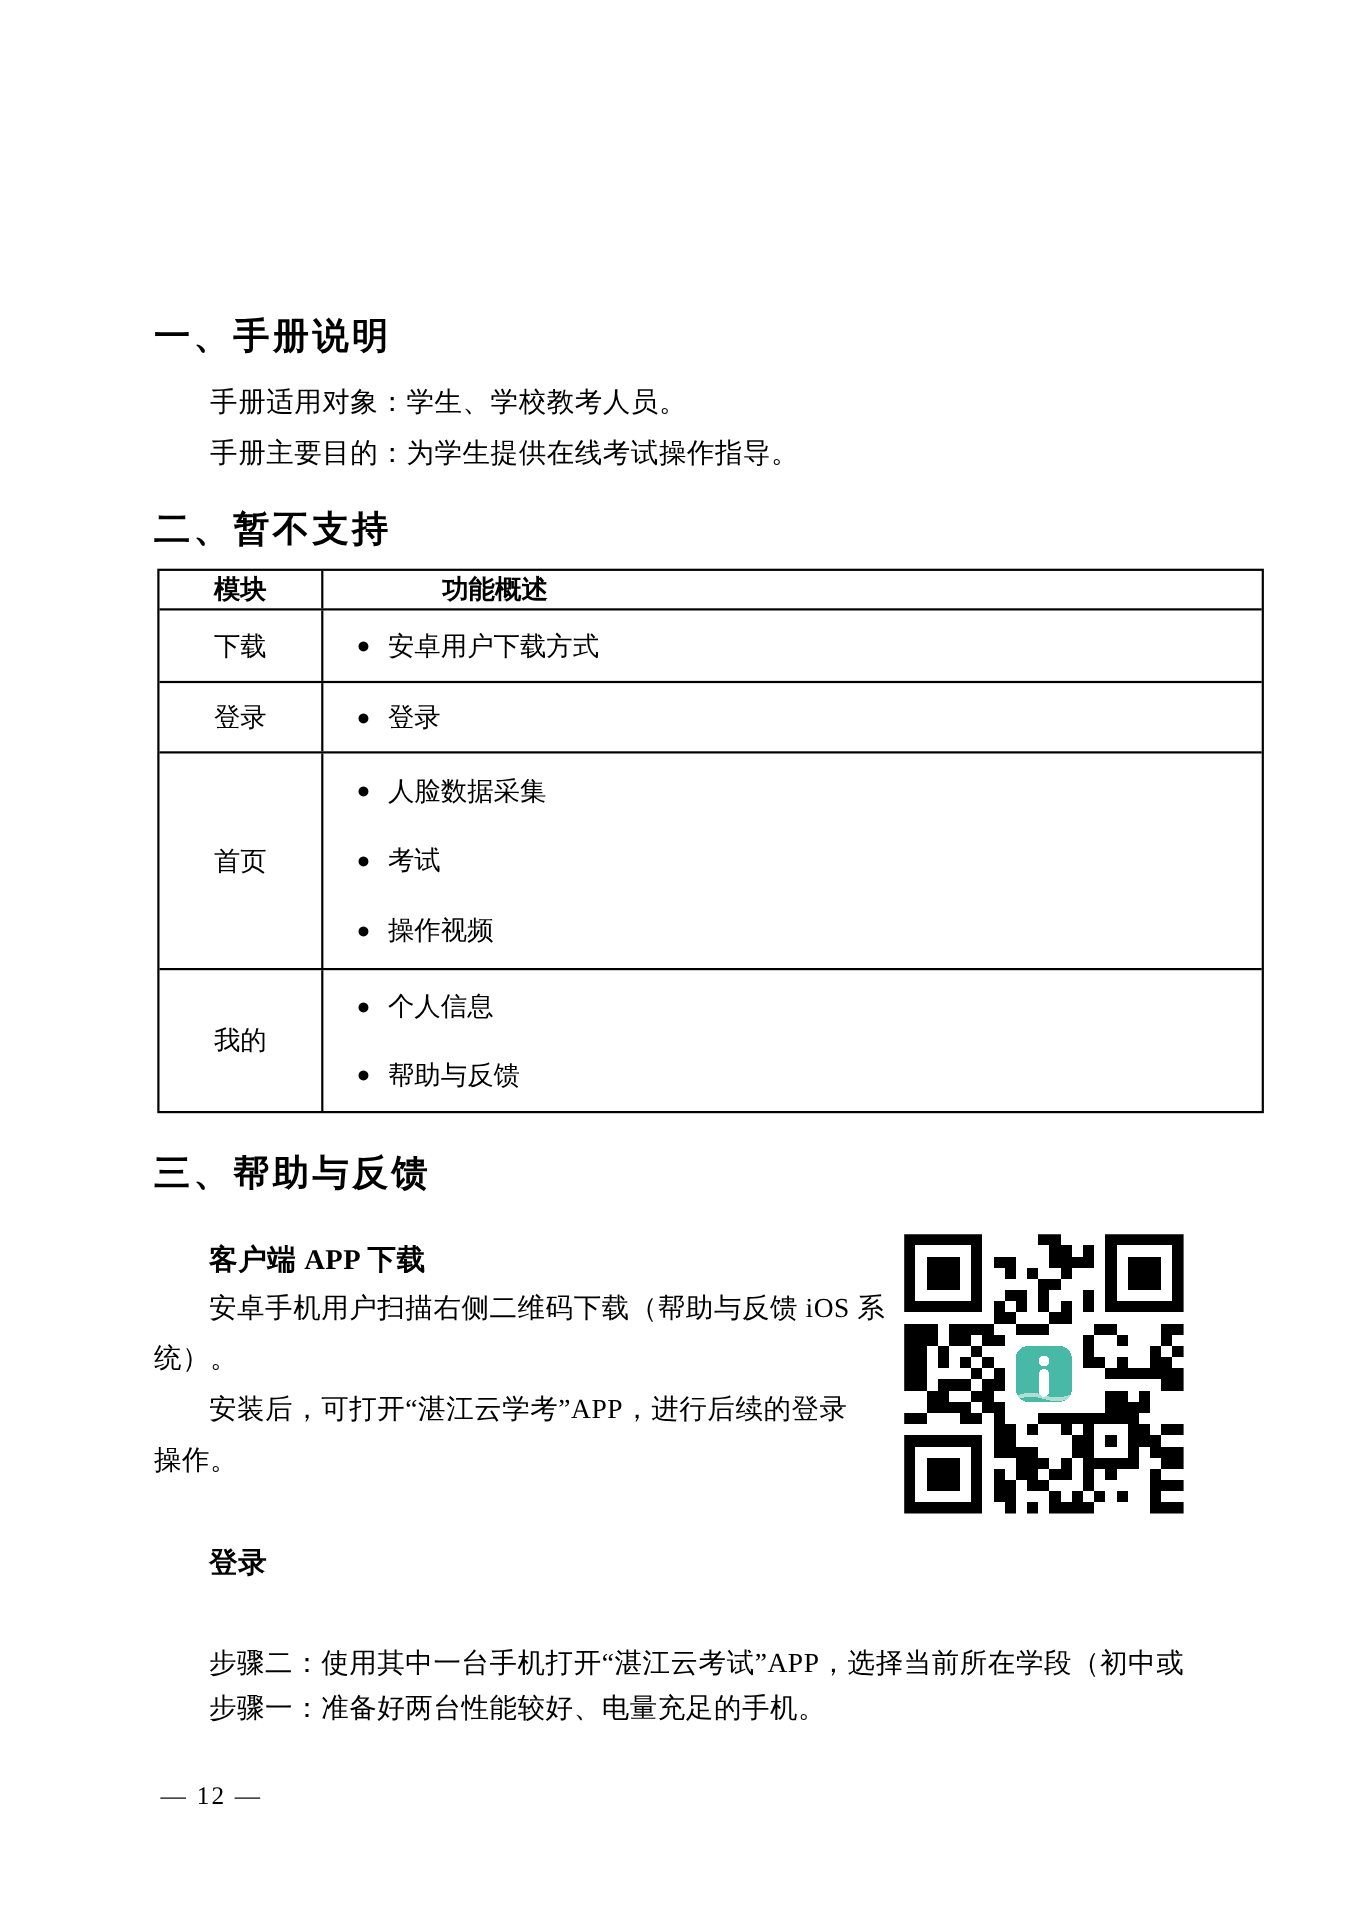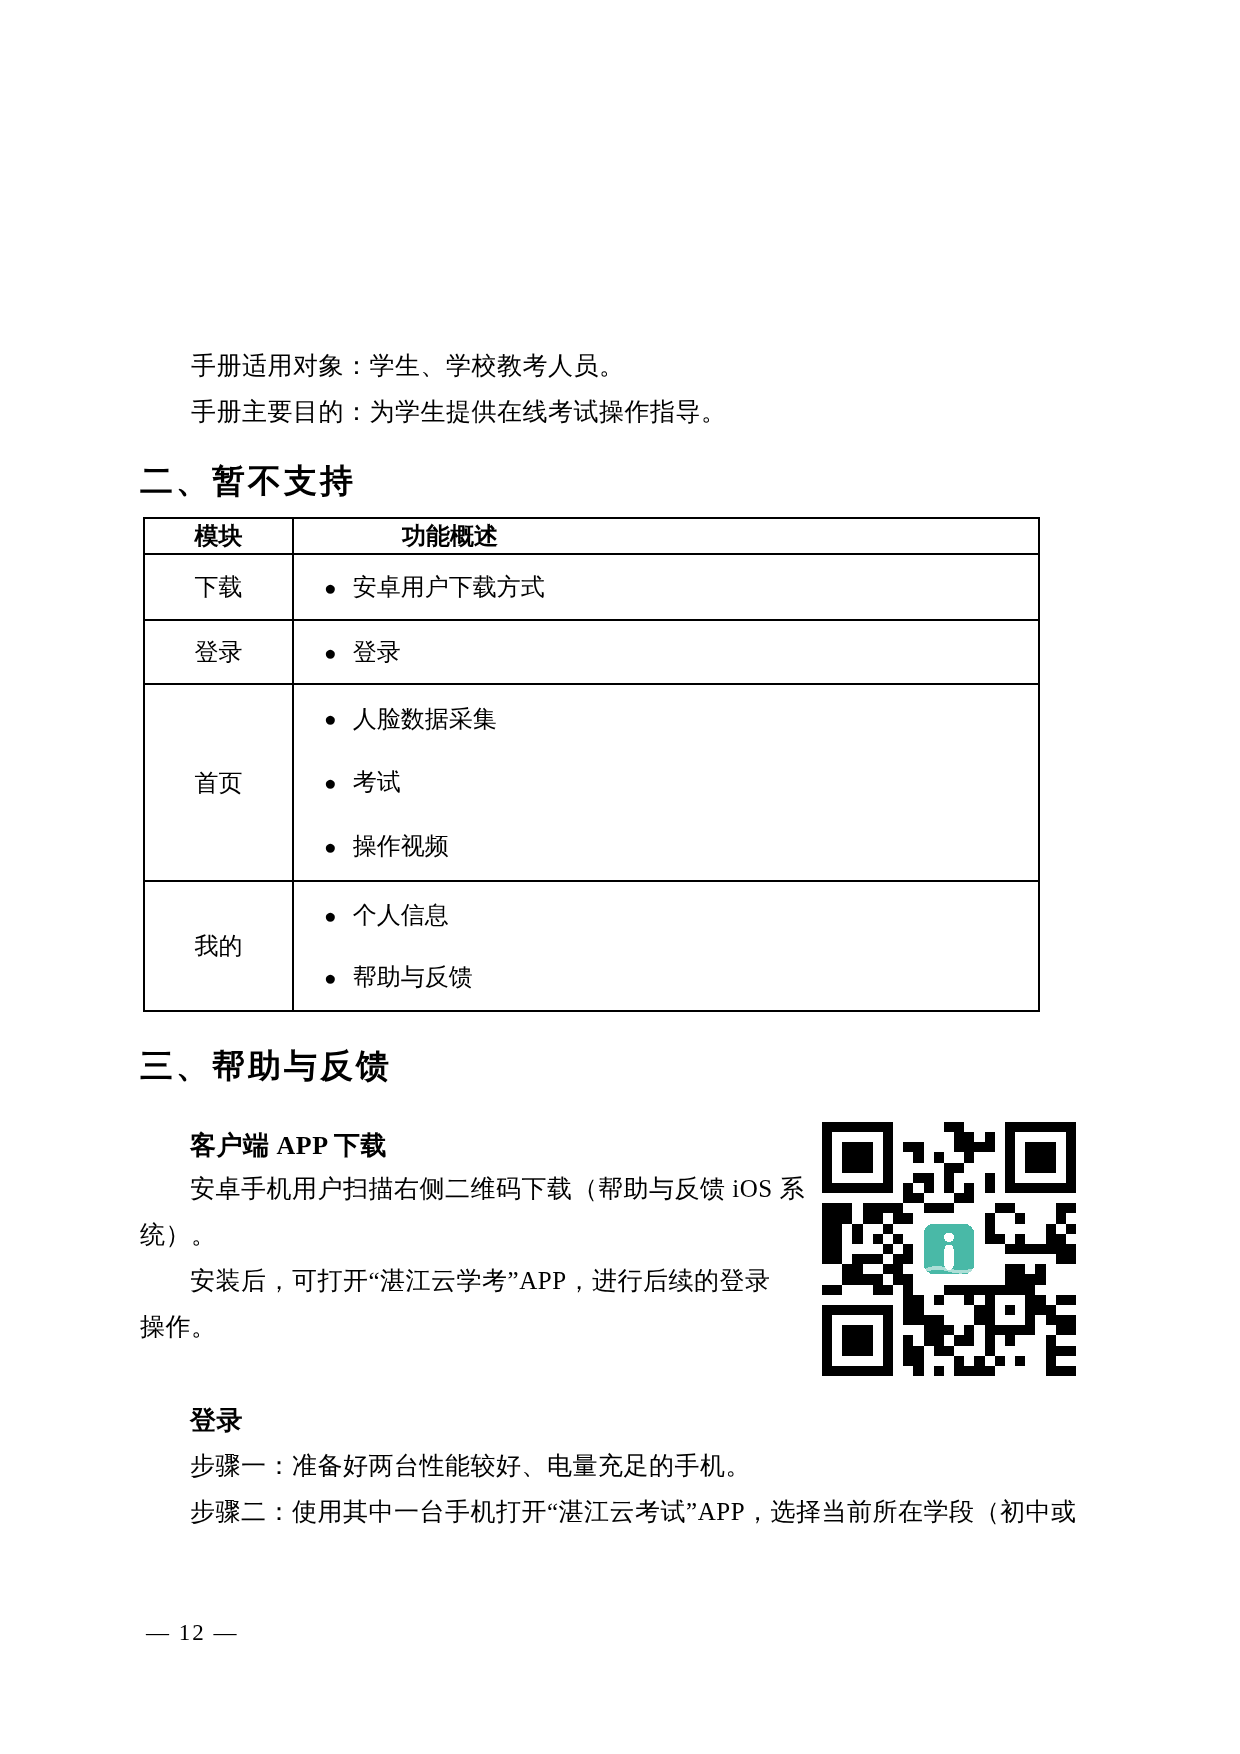--- a/index.html
+++ b/index.html
@@ -26,21 +26,21 @@
     letter-spacing:0.5px;
   }
   .boldline {
     font-size:26px;
     font-weight:700;
     white-space:nowrap;
     letter-spacing:0.5px;
   }
   
   .ftable {
-    width:897px;
+    width:1006px;
     border:2px solid #000;
     font-family:"Liberation Sans","DejaVu Sans",sans-serif;
     font-size:24px;
   }
   .trow { display:flex; border-top:2px solid #000; }
   .trow:first-child { border-top:none; }
   .tcell-mod {
     width:149px; flex:0 0 149px;
     border-right:2px solid #000;
     display:flex; align-items:center; justify-content:center;
@@ -69,20 +69,21 @@
     letter-spacing:2px;
     white-space:nowrap;
   }
   .qr-box { width:254px; height:254px; }
 </style>
 </head>
 <body>
 
 <div class="page">
 
+  <div class="abs h-sec" style="left:140px; top:283px;">一、手册说明</div>
 
   <div class="abs bodyline" style="left:191px; top:349px;">手册适用对象：学生、学校教考人员。</div>
   <div class="abs bodyline" style="left:191px; top:395px;">手册主要目的：为学生提供在线考试操作指导。</div>
 
   <div class="abs h-sec" style="left:140px; top:459px;">二、暂不支持</div>
 
   <div class="abs ftable" style="left:143px; top:517px;">
     <div class="trow thead-row">
       <div class="tcell-mod">模块</div>
       <div class="tcell-desc">功能概述</div>
@@ -341,17 +342,17 @@
         <rect x="18" y="18" width="1" height="1" fill="#000000"></rect>
         <rect x="9.6" y="9.6" width="5.8" height="5.8" fill="#ffffff" rx="1.3"></rect>
         <rect x="10" y="10" width="5" height="5" fill="#49B9A7" rx="1.1"></rect>
         <circle cx="12.5" cy="11.35" r="0.48" fill="#ffffff"></circle>
         <rect x="12.05" y="12.05" width="0.9" height="2.5" rx="0.45" fill="#ffffff"></rect>
         <path d="M10.2 14.4 q1.1 -0.45 2.3 0 q1.15 0.4 2.3 0 l0 0.35 q-1.15 0.35 -2.3 0 q-1.2 -0.4 -2.3 0 z" fill="#ffffff" opacity="0.55"></path>
       </svg>
   </div>
 
   <div class="abs boldline" style="left:190px; top:1403px;">登录</div>
-  <div class="abs bodyline" style="left:190px; top:1449px;">步骤一：准备好两台性能较好、电量充足的手机。</div>
+  <div class="abs bodyline" style="left:190px; top:1536px;">步骤一：准备好两台性能较好、电量充足的手机。</div>
   <div class="abs bodyline" style="left:190px; top:1495px;">步骤二：使用其中一台手机打开“湛江云考试”APP，选择当前所在学段（初中或</div>
 
   <div class="abs footer-num" style="left:146px; top:1620px;">— 12 —</div>
 </div>
 
 </body></html>

